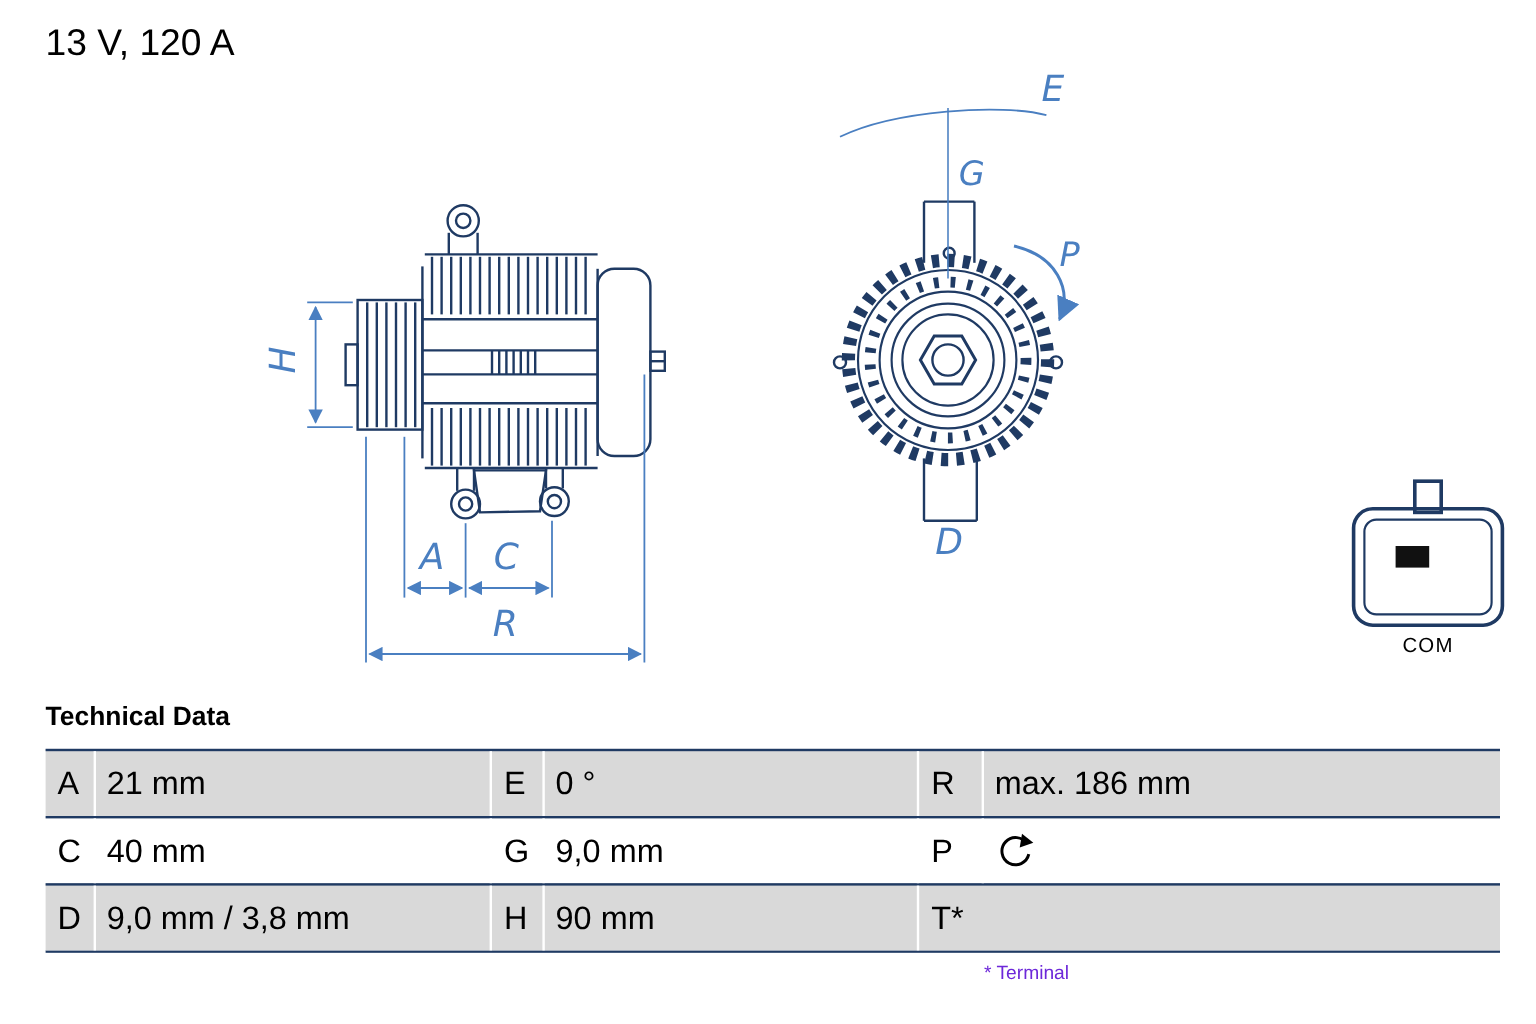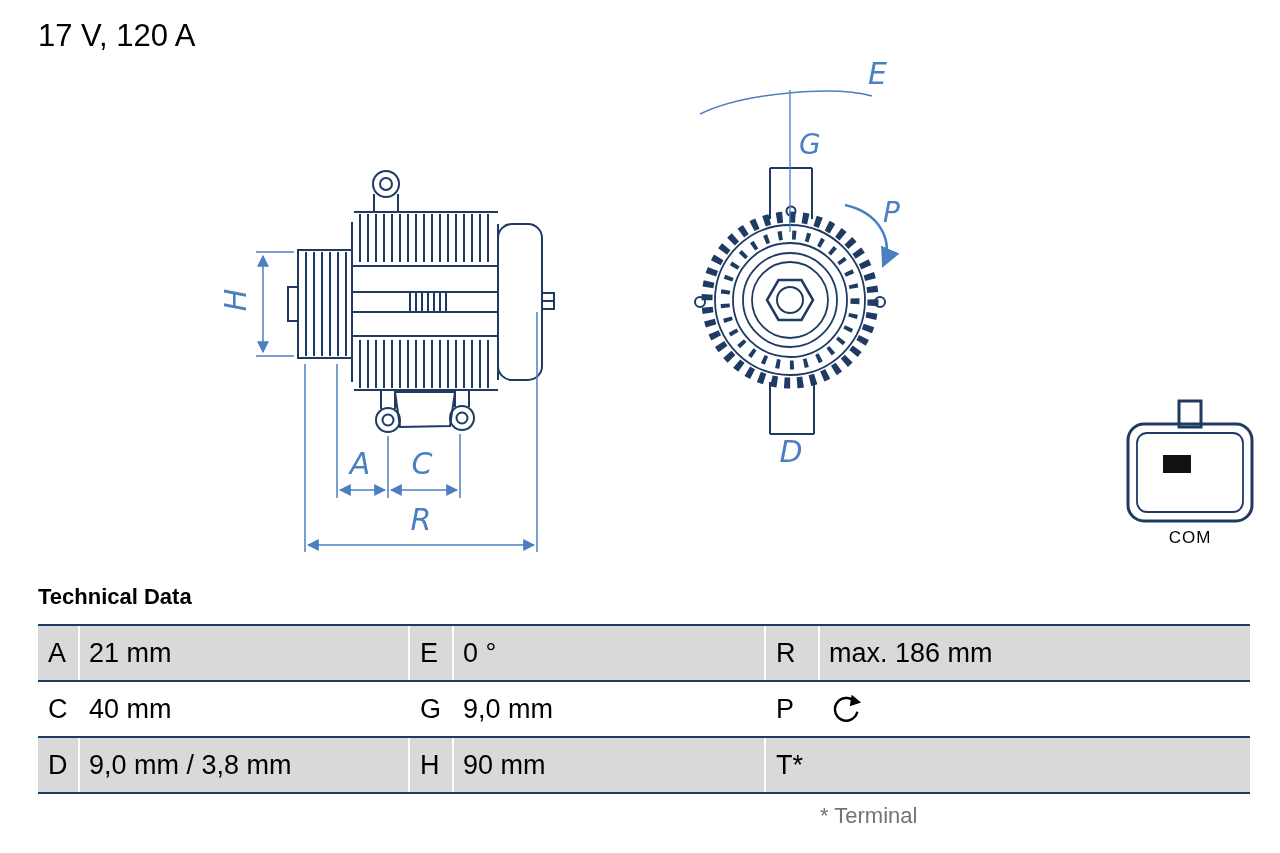--- a/index.html
+++ b/index.html
@@ -18,26 +18,26 @@
   .tech-table{border-bottom:2px solid #1f3a63;}
   .trow{
     display:grid;
     grid-template-columns:42px 330px 44px 312px 54px 1fr;
     height:54px;font-size:27px;border-top:2px solid #1f3a63;
   }
   .trow.gray{background:#d9d9d9;}
   .cell{display:flex;align-items:center;border-right:2px solid #ffffff;padding-left:10px;}
   .cell.value{padding-left:9px;}
   .cell:last-child{border-right:none;text-align:right;}
-  .footnote{margin-left:782px;margin-top:9px;font-size:22px;color:#737373;}
+  .footnote{margin-left:782px;margin-top:9px;font-size:16px;color:#6d28d9;}
 </style>
 </head>
 <body>
 
-<div class="title">17 V, 120 A</div>
+<div class="title">13 V, 120 A</div>
 
 <svg class="diagram-svg" width="1280" height="580" viewBox="0 0 1280 580">
   <defs>
     <marker id="arr" viewBox="0 0 10 10" refX="9" refY="5" markerWidth="8" markerHeight="8" orient="auto-start-reverse">
       <path d="M0,0 L10,5 L0,10 z" fill="#4a7fc1"></path>
     </marker>
   </defs>
 
   <g stroke="#1f3a63" fill="none" stroke-width="2">
 

